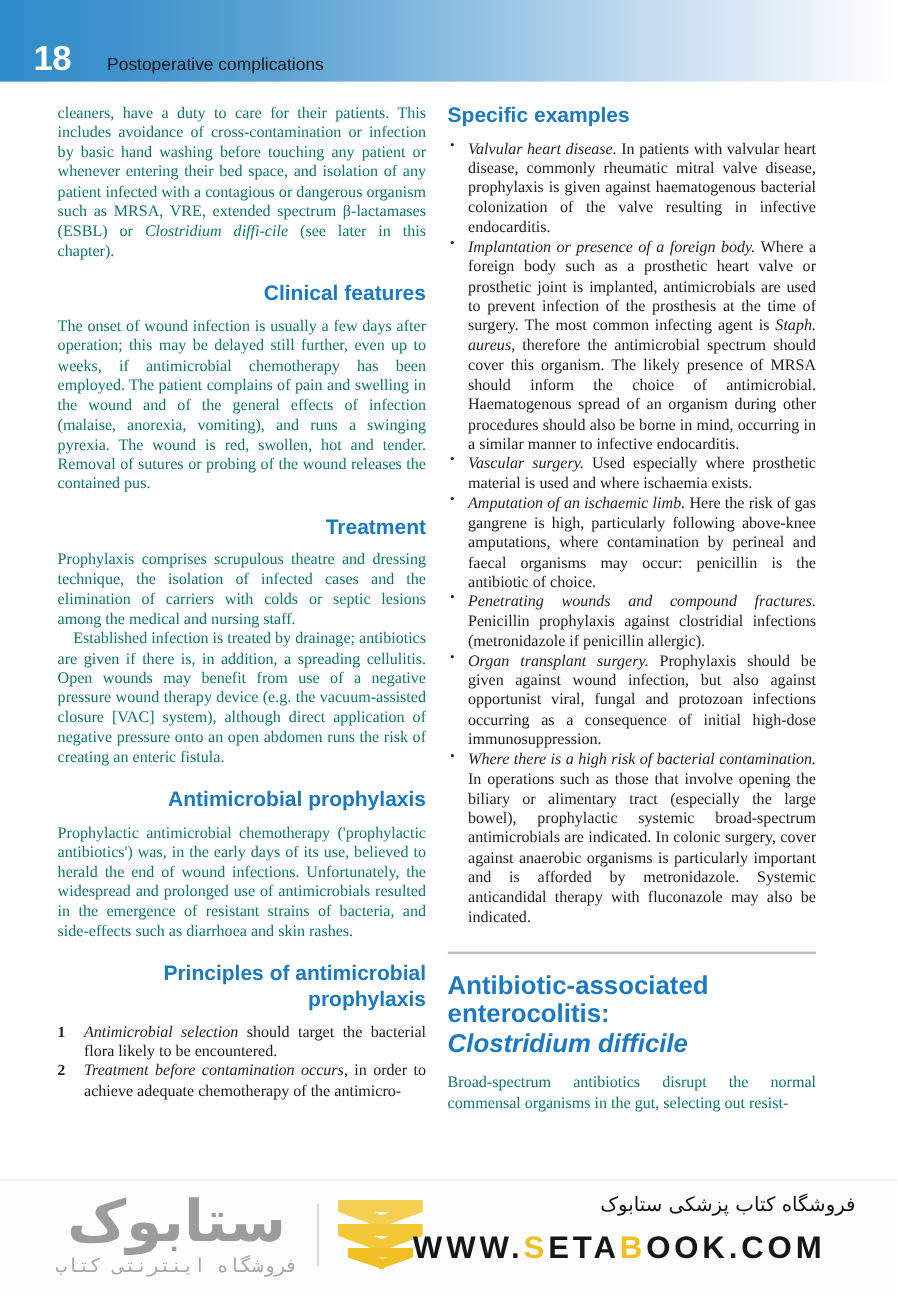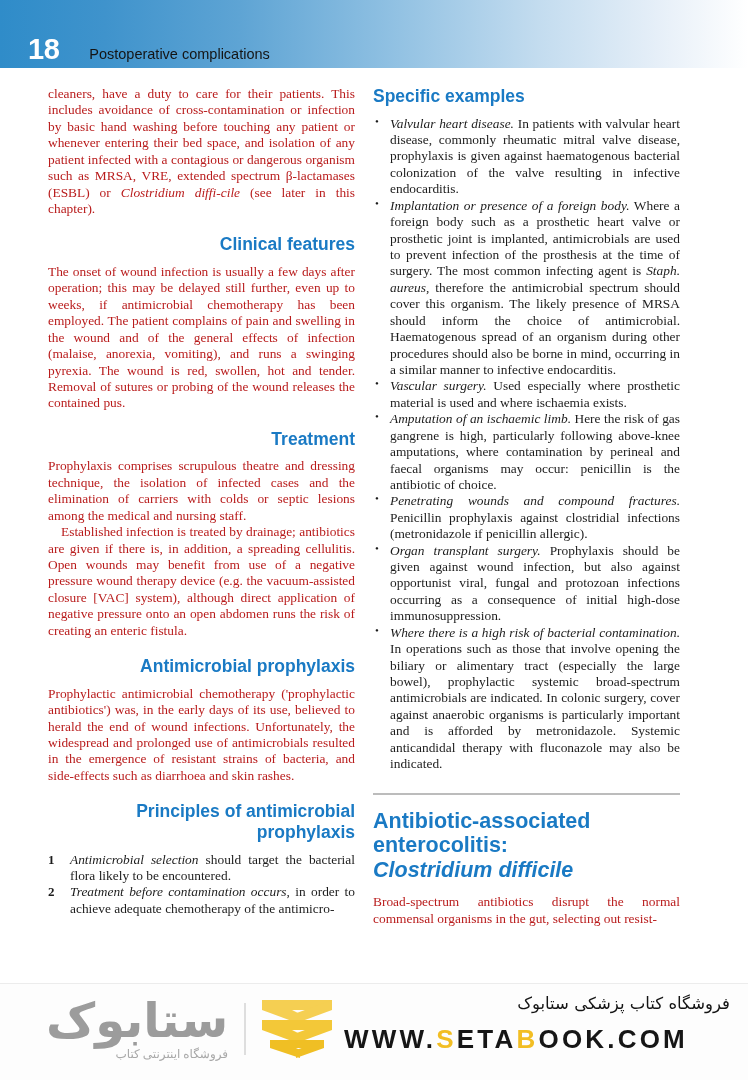--- a/index.html
+++ b/index.html
@@ -98,21 +98,21 @@
   }
   h2.bigsection .ital { font-style: italic; }
 
   p.body {
     margin: 0;
     font-size: 13.4px;
     line-height: 1.225;
     text-align: justify;
     text-justify: inter-word;
     hyphens: manual;
-    color: #b91c1c;
+    color: #0f766e;
   }
   p.body + p.body { text-indent: 13px; }
   p.body.noindent + p.body { text-indent: 13px; }
 
   .i { font-style: italic; }
 
   
   ul.bullets {
     margin: 0;
     padding: 0;
@@ -200,22 +200,22 @@
     font-family: "DejaVu Sans", sans-serif;
     font-size: 48px;
     font-weight: bold;
     line-height: 1;
     color: #9c9c9c;
     letter-spacing: -1px;
     white-space: nowrap;
     text-align: center;
   }
   .logo-sub {
-    font-family: Liberation Serif, serif;
-    font-size: 12px;
+    font-family: Liberation Mono, monospace;
+    font-size: 16px;
     color: #a8a8a8;
     margin-top: 3px;
     white-space: nowrap;
     direction: rtl;
     text-align: right;
   }
   .logo-divider {
     width: 2px;
     height: 52px;
     background: #dedede;
@@ -224,21 +224,21 @@
   .logo-chevrons {
     width: 74px;
     height: 62px;
     position: relative;
   }
   .logo-chevrons svg { display: block; }
 
   
   .shop-line {
     position: absolute;
-    right: 18px;
+    right: 35px;
     top: 10px;
     width: 420px;
     text-align: right;
     direction: rtl;
     font-family: "DejaVu Sans", sans-serif;
     font-size: 16.5px;
     color: #141414;
     white-space: nowrap;
   }
   .url-line {

